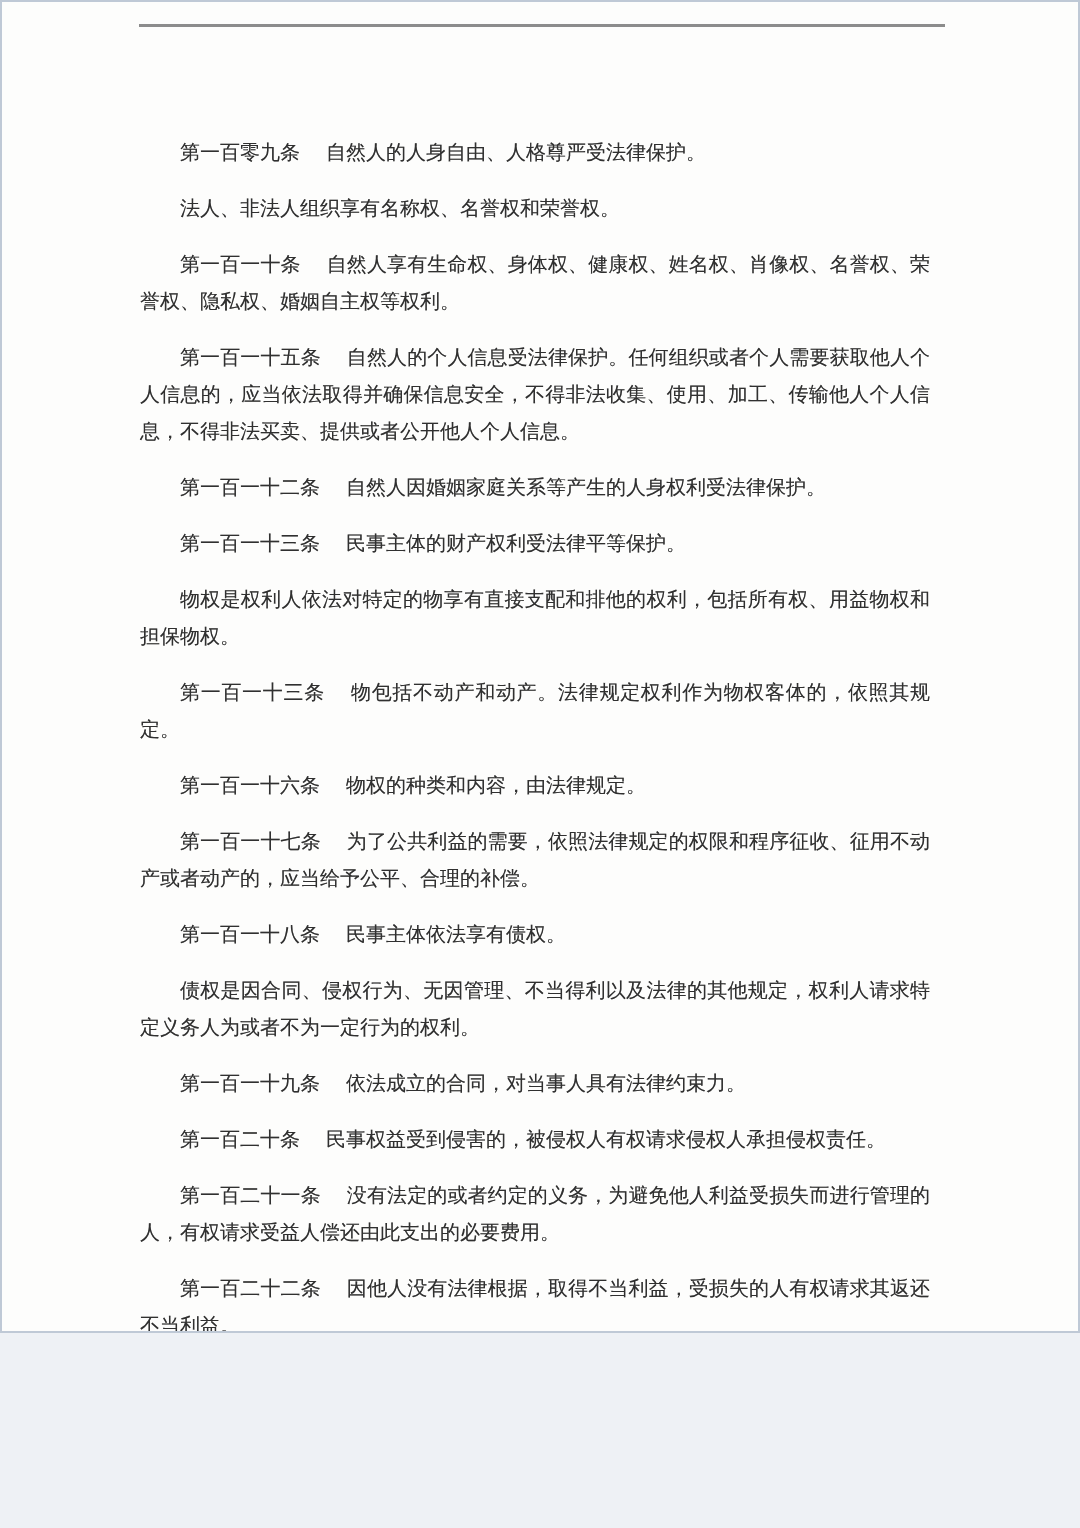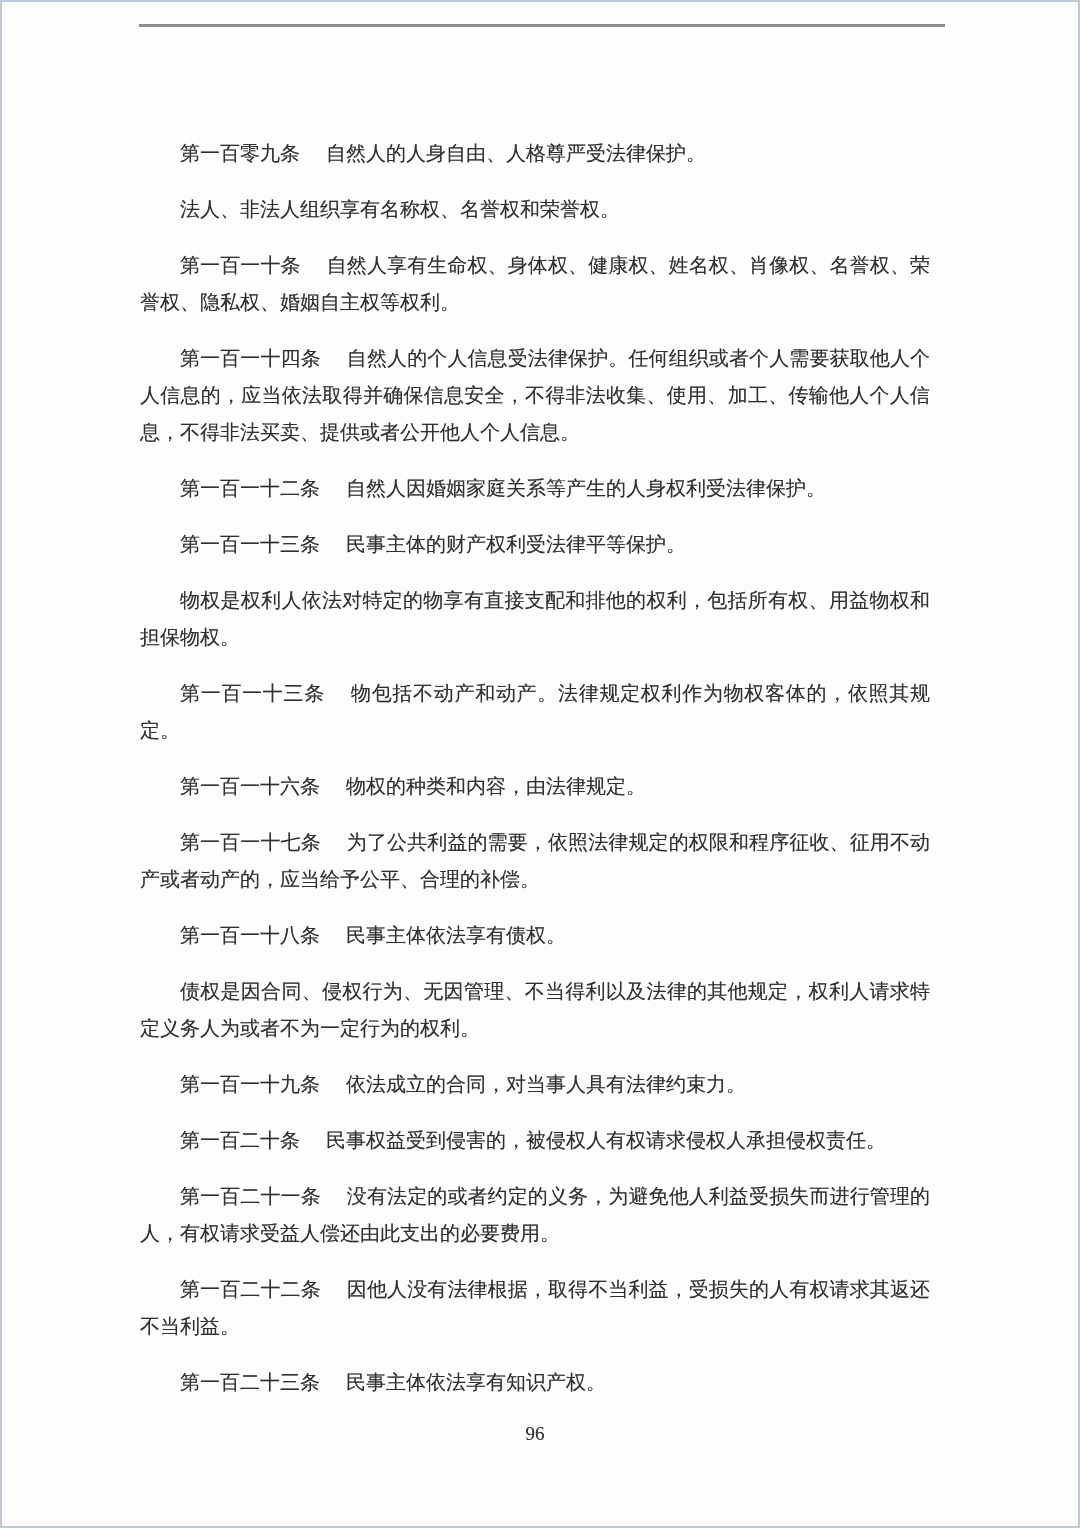--- a/index.html
+++ b/index.html
@@ -3,25 +3,25 @@
 <meta charset="utf-8">
 <style>
   html, body {
     margin: 0;
     padding: 0;
     background: #eef1f5;
   }
   .page {
     position: relative;
     width: 1080px;
-    height: 1528px;
+    height: 1333px;
     box-sizing: border-box;
     background: var(--page-bg, #fdfdfc);
     border: 2px solid var(--border, #bfc9d6);
-    font-family: Liberation Serif, serif;
+    font-family: Liberation Mono, monospace;
     overflow: hidden;
   }
   .header-rule {
     position: absolute;
     left: 137px;
     top: 22px;
     width: 806px;
     height: 3px;
     background: var(--rule, #8c8c8c);
   }
@@ -55,21 +55,21 @@
 </head>
 <body>
 
 <div class="page">
   <div class="header-rule"></div>
   <div class="doc-body">
     <div id="paragraphs">
         <p class="para"><span class="article-no">第一百零九条</span><span>自然人的人身自由、人格尊严受法律保护。</span></p>
         <p class="para"><span>法人、非法人组织享有名称权、名誉权和荣誉权。</span></p>
         <p class="para"><span class="article-no">第一百一十条</span><span>自然人享有生命权、身体权、健康权、姓名权、肖像权、名誉权、荣誉权、隐私权、婚姻自主权等权利。</span></p>
-        <p class="para"><span class="article-no">第一百一十四条</span><span>自然人的个人信息受法律保护。任何组织或者个人需要获取他人个人信息的，应当依法取得并确保信息安全，不得非法收集、使用、加工、传输他人个人信息，不得非法买卖、提供或者公开他人个人信息。</span></p>
+        <p class="para"><span class="article-no">第一百一十五条</span><span>自然人的个人信息受法律保护。任何组织或者个人需要获取他人个人信息的，应当依法取得并确保信息安全，不得非法收集、使用、加工、传输他人个人信息，不得非法买卖、提供或者公开他人个人信息。</span></p>
         <p class="para"><span class="article-no">第一百一十二条</span><span>自然人因婚姻家庭关系等产生的人身权利受法律保护。</span></p>
         <p class="para"><span class="article-no">第一百一十三条</span><span>民事主体的财产权利受法律平等保护。</span></p>
         <p class="para"><span>物权是权利人依法对特定的物享有直接支配和排他的权利，包括所有权、用益物权和担保物权。</span></p>
         <p class="para"><span class="article-no">第一百一十三条</span><span>物包括不动产和动产。法律规定权利作为物权客体的，依照其规定。</span></p>
         <p class="para"><span class="article-no">第一百一十六条</span><span>物权的种类和内容，由法律规定。</span></p>
         <p class="para"><span class="article-no">第一百一十七条</span><span>为了公共利益的需要，依照法律规定的权限和程序征收、征用不动产或者动产的，应当给予公平、合理的补偿。</span></p>
         <p class="para"><span class="article-no">第一百一十八条</span><span>民事主体依法享有债权。</span></p>
         <p class="para"><span>债权是因合同、侵权行为、无因管理、不当得利以及法律的其他规定，权利人请求特定义务人为或者不为一定行为的权利。</span></p>
         <p class="para"><span class="article-no">第一百一十九条</span><span>依法成立的合同，对当事人具有法律约束力。</span></p>
         <p class="para"><span class="article-no">第一百二十条</span><span>民事权益受到侵害的，被侵权人有权请求侵权人承担侵权责任。</span></p>

